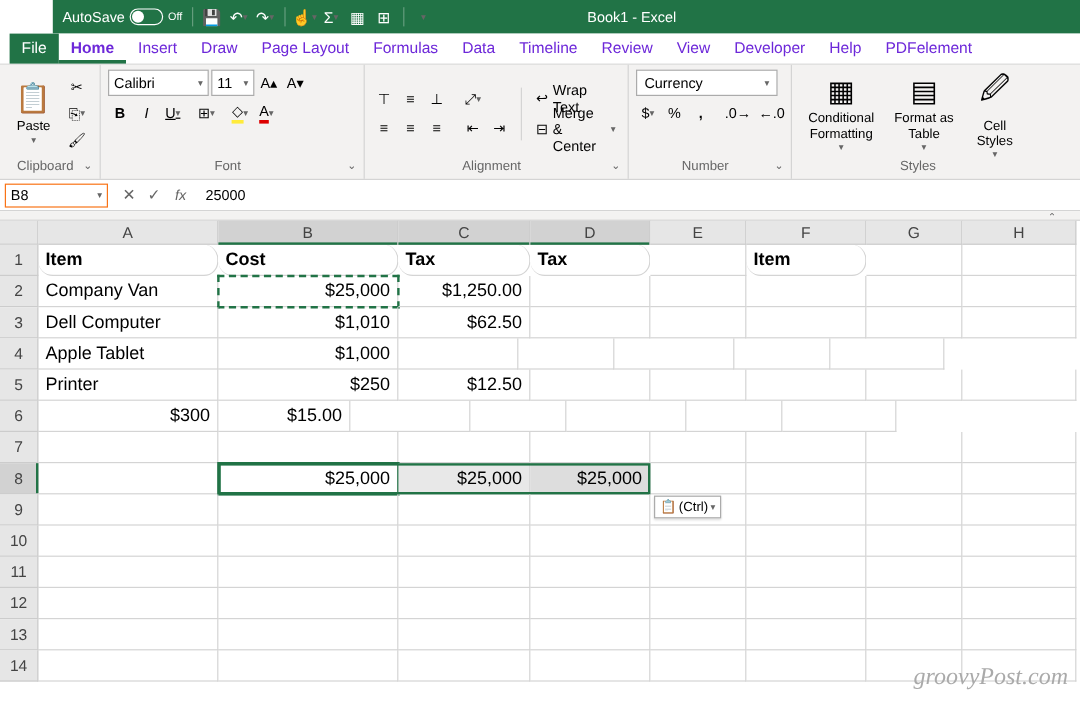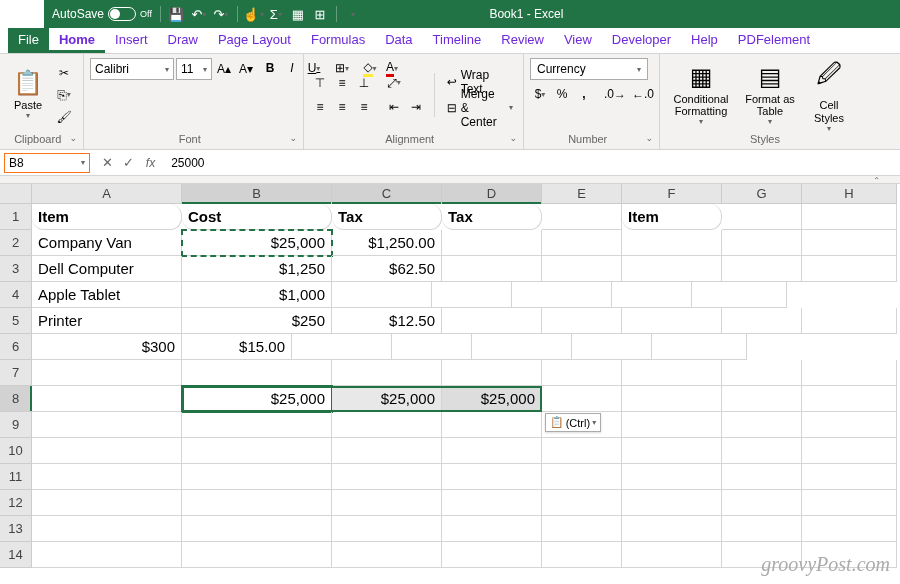--- a/index.html
+++ b/index.html
@@ -146,21 +146,21 @@
       <div class="rcol">
         <span class="rbtn-sm">✂</span>
         <span class="rbtn-sm">⎘<span class="dd">▾</span></span>
         <span class="rbtn-sm">🖌</span>
       </div>
     </div>
     <div class="rgroup-label"><span>Clipboard</span><span class="arrow">⌄</span></div>
   </div>
 
   <div class="rgroup" style="width:220px">
-    <div class="rgroup-body" style="flex-direction:row; align-items:flex-start; gap:4px">
+    <div class="rgroup-body" style="flex-direction:column; align-items:flex-start; gap:4px">
       <div class="rrow">
         <div class="font-sel name">
             <span>Calibri</span>
             <span class="dd" style="margin-left:auto">▾</span>
           </div>
         <div class="font-sel size">
             <span>11</span>
             <span class="dd" style="margin-left:auto">▾</span>
           </div>
         <span class="rbtn-sm">A▴</span>
@@ -313,21 +313,21 @@
     <div class="cell w-c r">$1,250.00</div>
     <div class="cell w-d"></div>
     <div class="cell w-e"></div>
       <div class="cell w-f"></div>
       <div class="cell w-g"></div>
       <div class="cell w-h"></div>
   </div>
   <div class="row">
     <div class="rh">3</div>
     <div class="cell w-a">Dell Computer</div>
-    <div class="cell w-b r">$1,250</div>
+    <div class="cell w-b r">$1,010</div>
     <div class="cell w-c r">$62.50</div>
     <div class="cell w-d"></div>
     <div class="cell w-e"></div>
       <div class="cell w-f"></div>
       <div class="cell w-g"></div>
       <div class="cell w-h"></div>
   </div>
   <div class="row">
     <div class="rh">4</div>
     <div class="cell w-a">Apple Tablet</div>

